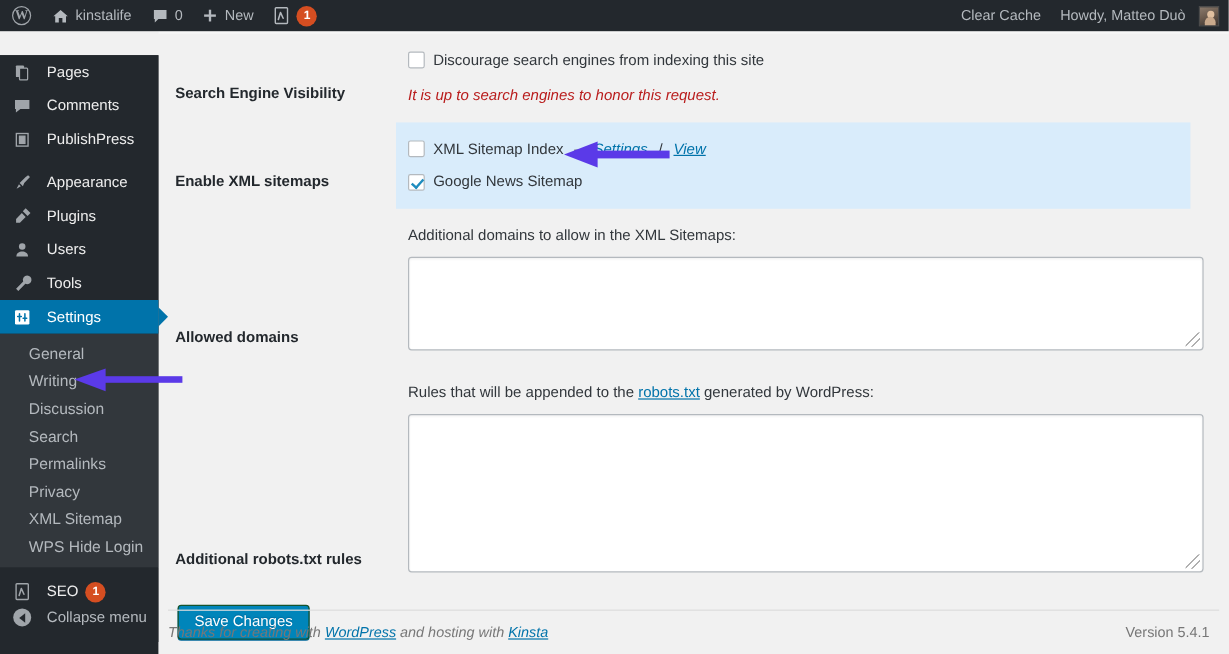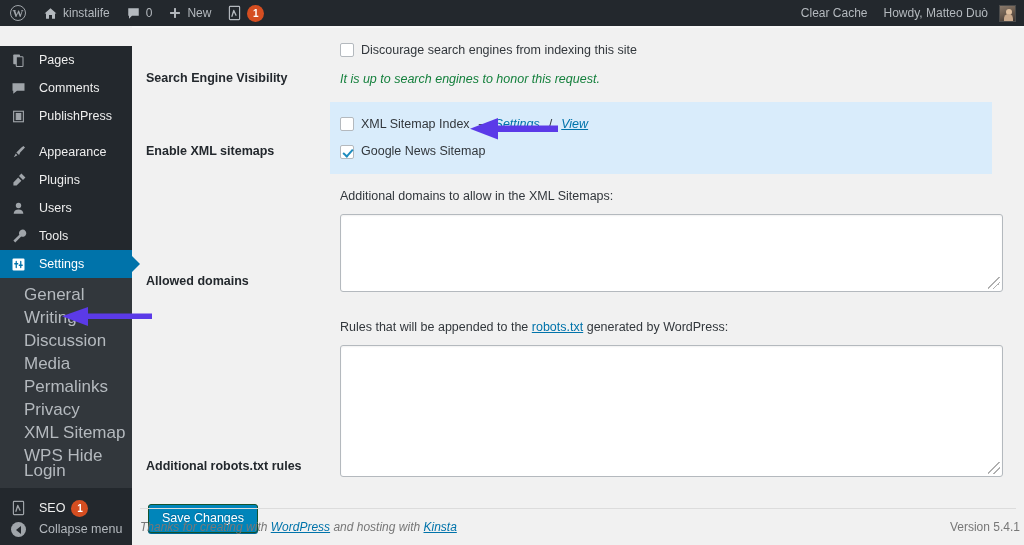--- a/index.html
+++ b/index.html
@@ -96,21 +96,21 @@
     border-bottom: 8px solid transparent;
     border-left: 8px solid #0073aa;
   }
   .menu-sep { height: 8px; }
 
   .submenu {
     background: #32373c; padding: 5px 0 6px 0;
   }
   .submenu-item {
     display: block; padding: 4px 0 4px 24px;
-    font-size: 17px; color: #b4b9be;
+    font-size: 13px; color: #b4b9be;
     line-height: 15px;
   }
   .submenu-item.active { color: #fff; font-weight: bold; }
 
   .menu-bottom { background: #23282d; padding-top: 6px; }
   .menu-item.seo .count-badge { margin-left: 6px; }
   .collapse {
     display: flex; align-items: flex-start;
     height: 28px; padding-left: 11px;
     color: #b4b9be; font-size: 12.5px;
@@ -170,21 +170,21 @@
   .cbox.checked::after {
     content: "";
     position: absolute; left: 4px; top: 1px;
     width: 4px; height: 8px;
     border: solid #1e8cbe;
     border-width: 0 2px 2px 0;
     transform: rotate(42deg);
   }
   .cb-label { font-size: 12.5px; color: #32373c; }
   .muted-desc {
-    font-style: italic; color: #15803d; font-size: 12.5px;
+    font-style: italic; color: #b91c1c; font-size: 12.5px;
     margin-top: 10px;
   }
   .lnk { color: #0073aa; text-decoration: underline; }
   .lnk.it { font-style: italic; }
   .dash { color: #32373c; padding: 0 2px; }
   .sep { color: #32373c; padding: 0 2px; }
 
   .ta-label { font-size: 12.5px; color: #32373c; margin-bottom: 8px; }
   .ta {
     width: 663px; height: 78px;
@@ -214,21 +214,21 @@
   }
 
   .footer-rule {
     position: absolute; left: 8px; bottom: 36px;
     width: 876px; height: 1px; background: #dcdcdc;
   }
   .footer {
     position: absolute; left: 0; bottom: 0;
     width: 892px; height: 36px;
     display: flex; align-items: center;
-    padding: 0 4px 0 8px;
+    padding: 0 16px 0 8px;
     font-size: 12px; color: #777;
   }
   .footer .left { font-style: italic; }
   .footer .right { margin-left: auto; font-style: normal; }
 
   
   .arrow { position: absolute; z-index: 50; pointer-events: none; }
 </style>
 </head>
 <body>
@@ -364,21 +364,21 @@
             </svg>
         </span>
         <span>Settings</span>
       </div>
     </div>
 
     <div class="submenu">
       <a class="submenu-item">General</a>
       <a class="submenu-item">Writing</a>
       <a class="submenu-item">Discussion</a>
-      <a class="submenu-item">Media</a>
+      <a class="submenu-item">Search</a>
       <a class="submenu-item">Permalinks</a>
       <a class="submenu-item">Privacy</a>
       <a class="submenu-item">XML Sitemap</a>
       <a class="submenu-item">WPS Hide Login</a>
     </div>
 
     <div class="menu-bottom">
       <div class="menu-item seo">
         <span class="mi-ico">
           <svg width="15" height="16" viewBox="0 0 20 22" fill="none" stroke="currentColor" stroke-width="1.6">

